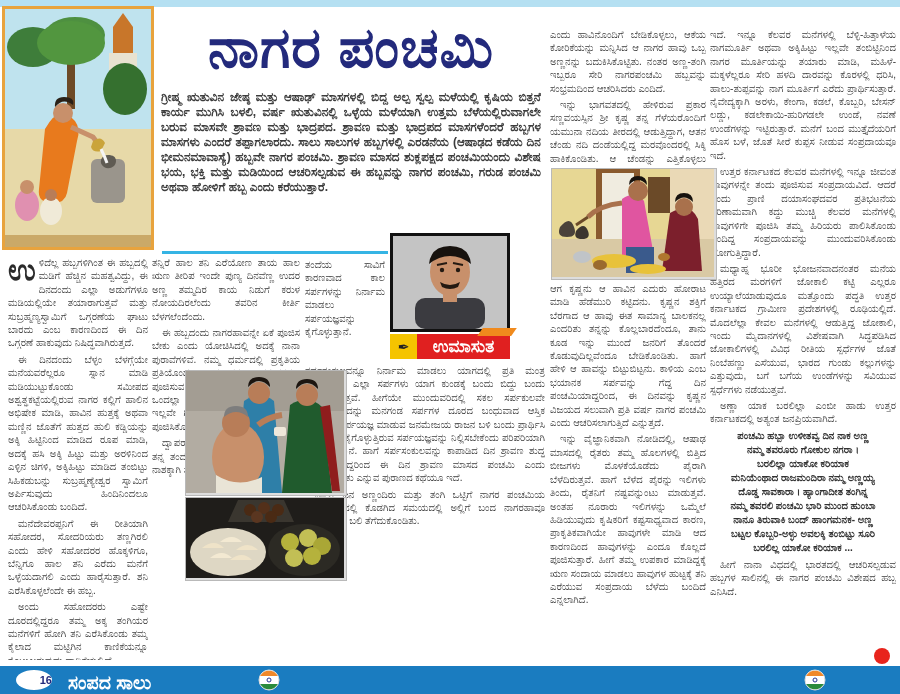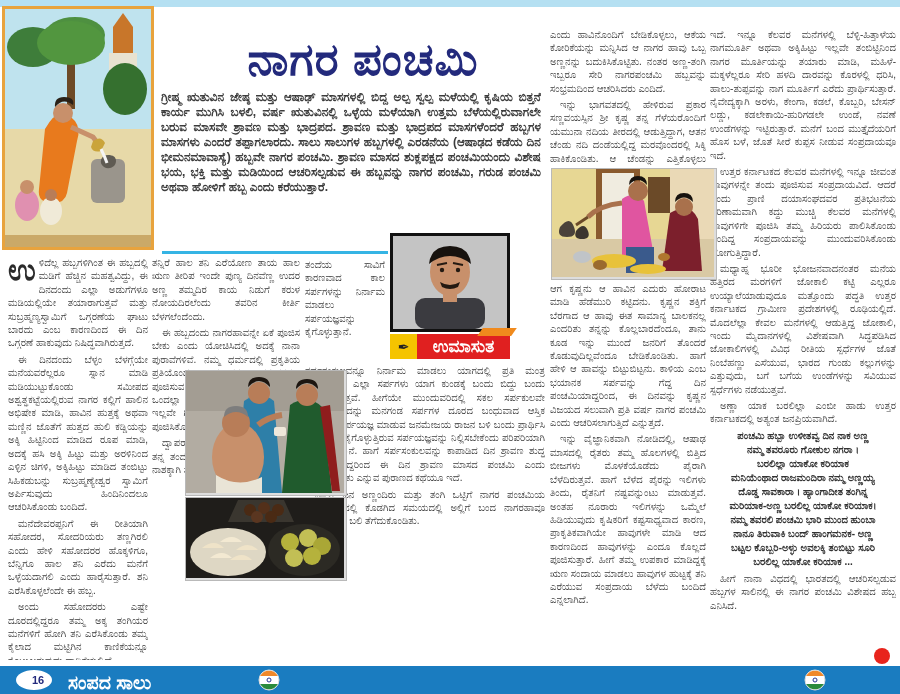--- a/index.html
+++ b/index.html
@@ -3,22 +3,22 @@
 <meta charset="utf-8">
 <style>
   html,body{margin:0;padding:0;background:#888;}
   .spread{
     position:relative;width:900px;height:694px;background:#ffffff;
     font-family:"Liberation Sans","DejaVu Sans",sans-serif;overflow:hidden;
   }
   .topstrip{position:absolute;left:0;top:0;width:900px;height:7px;background:#b5e0f2;}
   
   .title{
-    position:absolute;left:160px;top:14px;width:382px;height:68px;margin:12px;
-    font-size:45px;font-weight:700;color:#232a7c;text-align:center;line-height:68px;
+    position:absolute;left:160px;top:14px;width:382px;height:68px;margin:0;
+    font-size:56px;font-weight:700;color:#232a7c;text-align:center;line-height:68px;
     letter-spacing:1px;white-space:nowrap;
   }
   .intro{
     position:absolute;left:161px;top:90px;width:380px;height:160px;overflow:hidden;
     font-size:12px;line-height:15px;font-weight:700;color:#3c3c3c;text-align:justify;
   }
   .rule{position:absolute;left:162px;top:251px;width:226px;height:3px;background:#35b4e4;}
   
   .author-photo{
     position:absolute;left:390px;top:233px;width:120px;height:99px;margin:0;
@@ -60,21 +60,21 @@
   .ph-puja{left:551px;top:168px;width:164px;height:110px;}
   .illustration{
     position:absolute;left:2px;top:6px;width:152px;height:244px;margin:0;
     border:3px solid #e8a33d;box-sizing:border-box;background:#dff0e2;overflow:hidden;z-index:5;
   }
   .endmark{position:absolute;left:874px;top:648px;width:16px;height:16px;border-radius:50%;background:#e8241c;z-index:7;}
   
   .footer{position:absolute;left:0;top:666px;width:900px;height:28px;background:#1a7cc0;z-index:8;}
   .pgnum{
     position:absolute;left:16px;top:4px;width:20px;height:20px;border-radius:50%;background:#fff;
-    color:#232a7c;font-size:11px;font-weight:700;text-align:left;line-height:20px;padding-left:16px;
+    color:#232a7c;font-size:11px;font-weight:700;text-align:right;line-height:20px;padding-left:16px;
   }
   .mag{position:absolute;left:44px;top:6px;color:#fff;font-size:19px;font-weight:700;white-space:nowrap;margin-left:24px;}
   .issue{position:absolute;top:6px;color:#000000;font-size:13px;font-weight:700;white-space:nowrap;margin-top:30px;}
   .issue.left{left:344px;}
   .issue.right{left:604px;}
   .flag{position:absolute;top:3px;width:22px;height:22px;}
   .flag.f1{left:258px;}
   .flag.f2{left:804px;}
 </style>
 </head>
@@ -169,21 +169,20 @@
     <p class="nofirst">ಇದೆ. ಇನ್ನೂ ಕೆಲವರ ಮನೆಗಳಲ್ಲಿ ಬೆಳ್ಳಿ-ಹಿತ್ತಾಳೆಯ ನಾಗಮೂರ್ತಿ ಅಥವಾ ಅಕ್ಕಿಹಿಟ್ಟು ಇಲ್ಲವೇ ತಂಬಿಟ್ಟಿನಿಂದ ನಾಗರ ಮೂರ್ತಿಯನ್ನು ತಯಾರು ಮಾಡಿ, ಮಹಿಳೆ-ಮಕ್ಕಳೆಲ್ಲರೂ ಸೇರಿ ಹಳದಿ ದಾರವನ್ನು ಕೊರಳಲ್ಲಿ ಧರಿಸಿ, ಹಾಲು-ತುಪ್ಪವನ್ನು ನಾಗ ಮೂರ್ತಿಗೆ ಎರೆದು ಪ್ರಾರ್ಥಿಸುತ್ತಾರೆ. ನೈವೇದ್ಯಕ್ಕಾಗಿ ಅರಳು, ಕೇಂಗಾ, ಕಡಲೆ, ಕೊಬ್ಬರಿ, ಬೇಸನ್ ಲಡ್ಡು, ಕಡಲೇಕಾಯಿ-ಹುರಿಗಡಲೇ ಉಂಡೆ, ನವಣೆ ಉಂಡೆಗಳನ್ನು ಇಟ್ಟಿರುತ್ತಾರೆ. ಮನೆಗೆ ಬಂದ ಮುತ್ತೈದೆಯರಿಗೆ ಹೊಸ ಬಳೆ, ಜೊತೆ ಸೀರೆ ಕುಪ್ಪಸ ನೀಡುವ ಸಂಪ್ರದಾಯವೂ ಇದೆ.</p>
     <p>ಉತ್ತರ ಕರ್ನಾಟಕದ ಕೆಲವರ ಮನೆಗಳಲ್ಲಿ ಇನ್ನೂ ಜೀವಂತ ಹಾವುಗಳನ್ನೇ ತಂದು ಪೂಜಿಸುವ ಸಂಪ್ರದಾಯವಿದೆ. ಆದರೆ ಇಂದು ಪ್ರಾಣಿ ದಯಾಸಂಘದವರ ಪ್ರತಿಭಟನೆಯ ಪರಿಣಾಮವಾಗಿ ಕದ್ದು ಮುಚ್ಚಿ ಕೆಲವರ ಮನೆಗಳಲ್ಲಿ ಹಾವುಗಳಿಗೇ ಪೂಜಿಸಿ ತಮ್ಮ ಹಿರಿಯರು ಪಾಲಿಸಿಕೊಂಡು ಬಂದಿದ್ದ ಸಂಪ್ರದಾಯವನ್ನು ಮುಂದುವರಿಸಿಕೊಂಡು ಹೋಗುತ್ತಿದ್ದಾರೆ.</p>
     <p>ಮಧ್ಯಾಹ್ನ ಭೂರೀ ಭೋಜನವಾದನಂತರ ಮನೆಯ ಹತ್ತಿರದ ಮರಗಳಿಗೆ ಜೋಕಾಲಿ ಕಟ್ಟಿ ಎಲ್ಲರೂ ಉಯ್ಯಾಲೆಯಾಡುವುದೂ ಮತ್ತೊಂದು ಪದ್ಧತಿ ಉತ್ತರ ಕರ್ನಾಟಕದ ಗ್ರಾಮೀಣ ಪ್ರದೇಶಗಳಲ್ಲಿ ರೂಢಿಯಲ್ಲಿದೆ. ಮೊದಲೆಲ್ಲಾ ಕೇವಲ ಮನೆಗಳಲ್ಲಿ ಆಡುತ್ತಿದ್ದ ಜೋಕಾಲಿ, ಇಂದು ಮೈದಾನಗಳಲ್ಲಿ ವಿಶೇಷವಾಗಿ ಸಿದ್ಧಪಡಿಸಿದ ಜೋಕಾಲಿಗಳಲ್ಲಿ ವಿವಿಧ ರೀತಿಯ ಸ್ಪರ್ಧೆಗಳ ಜೊತೆ ನಿಂಬೆಹಣ್ಣು ಎಸೆಯುವ, ಭಾರದ ಗುಂಡು ಕಲ್ಲುಗಳನ್ನು ಎತ್ತುವುದು, ಬಗೆ ಬಗೆಯ ಉಂಡೆಗಳನ್ನು ಸವಿಯುವ ಸ್ಪರ್ಧೆಗಳು ನಡೆಯುತ್ತವೆ.</p>
     <p>ಅಣ್ಣಾ ಯಾಕ ಬರಲಿಲ್ಲಾ ಎಂಬೀ ಹಾಡು ಉತ್ತರ ಕರ್ನಾಟಕದಲ್ಲಿ ಅತ್ಯಂತ ಜನಪ್ರಿಯವಾಗಿದೆ.</p>
     <div class="song">
       <div>ಪಂಚಮಿ ಹಬ್ಬಾ ಉಳೀತವ್ವ ದಿನ ನಾಕ ಅಣ್ಣ</div>
       <div>ನಮ್ಮ ತವರೂರು ಗೋಕುಲ ನಗರಾ ।</div>
       <div>ಬರಲಿಲ್ಲಾ ಯಾಕೋ ಕರಿಯಾಕ</div>
       <div>ಮನಿಯೆಂಥಾದ ರಾಜಮಂದಿರಾ ನಮ್ಮ ಅಣ್ಣಯ್ಯ</div>
       <div>ದೊಡ್ಡ ಸಾವಕಾರಾ । ಹ್ಯಾಂಗಾದೀತ ತಂಗಿನ್ನ</div>
-      <div>ಮರಿಯಾಕ-ಅಣ್ಣ ಬರಲಿಲ್ಲ ಯಾಕೋ ಕರಿಯಾಕ।</div>
       <div>ನಮ್ಮ ತವರಲಿ ಪಂಚಮಿ ಭಾರಿ ಮುಂದ ಹುಂಬಾ</div>
       <div>ನಾನೂ ತಿರುವಾಕಿ ಬಂದ್ ಹಾಂಗಮನಕ- ಅಣ್ಣ</div>
       <div>ಬಟ್ಟಲ ಕೊಬ್ಬರಿ-ಅಳ್ಳು ಅವಲಕ್ಕಿ ತಂಬಿಟ್ಟು ಸೂರಿ</div>
       <div>ಬರಲಿಲ್ಲ ಯಾಕೋ ಕರಿಯಾಕ ...</div>
     </div>
     <p>ಹೀಗೆ ನಾನಾ ವಿಧದಲ್ಲಿ ಭಾರತದಲ್ಲಿ ಆಚರಿಸಲ್ಪಡುವ ಹಬ್ಬಗಳ ಸಾಲಿನಲ್ಲಿ ಈ ನಾಗರ ಪಂಚಮಿ ವಿಶೇಷದ ಹಬ್ಬ ಎನಿಸಿದೆ.</p>
   </div>
 
   <figure class="photo ph-women">
     <svg width="158" height="122" viewBox="0 0 158 122">

